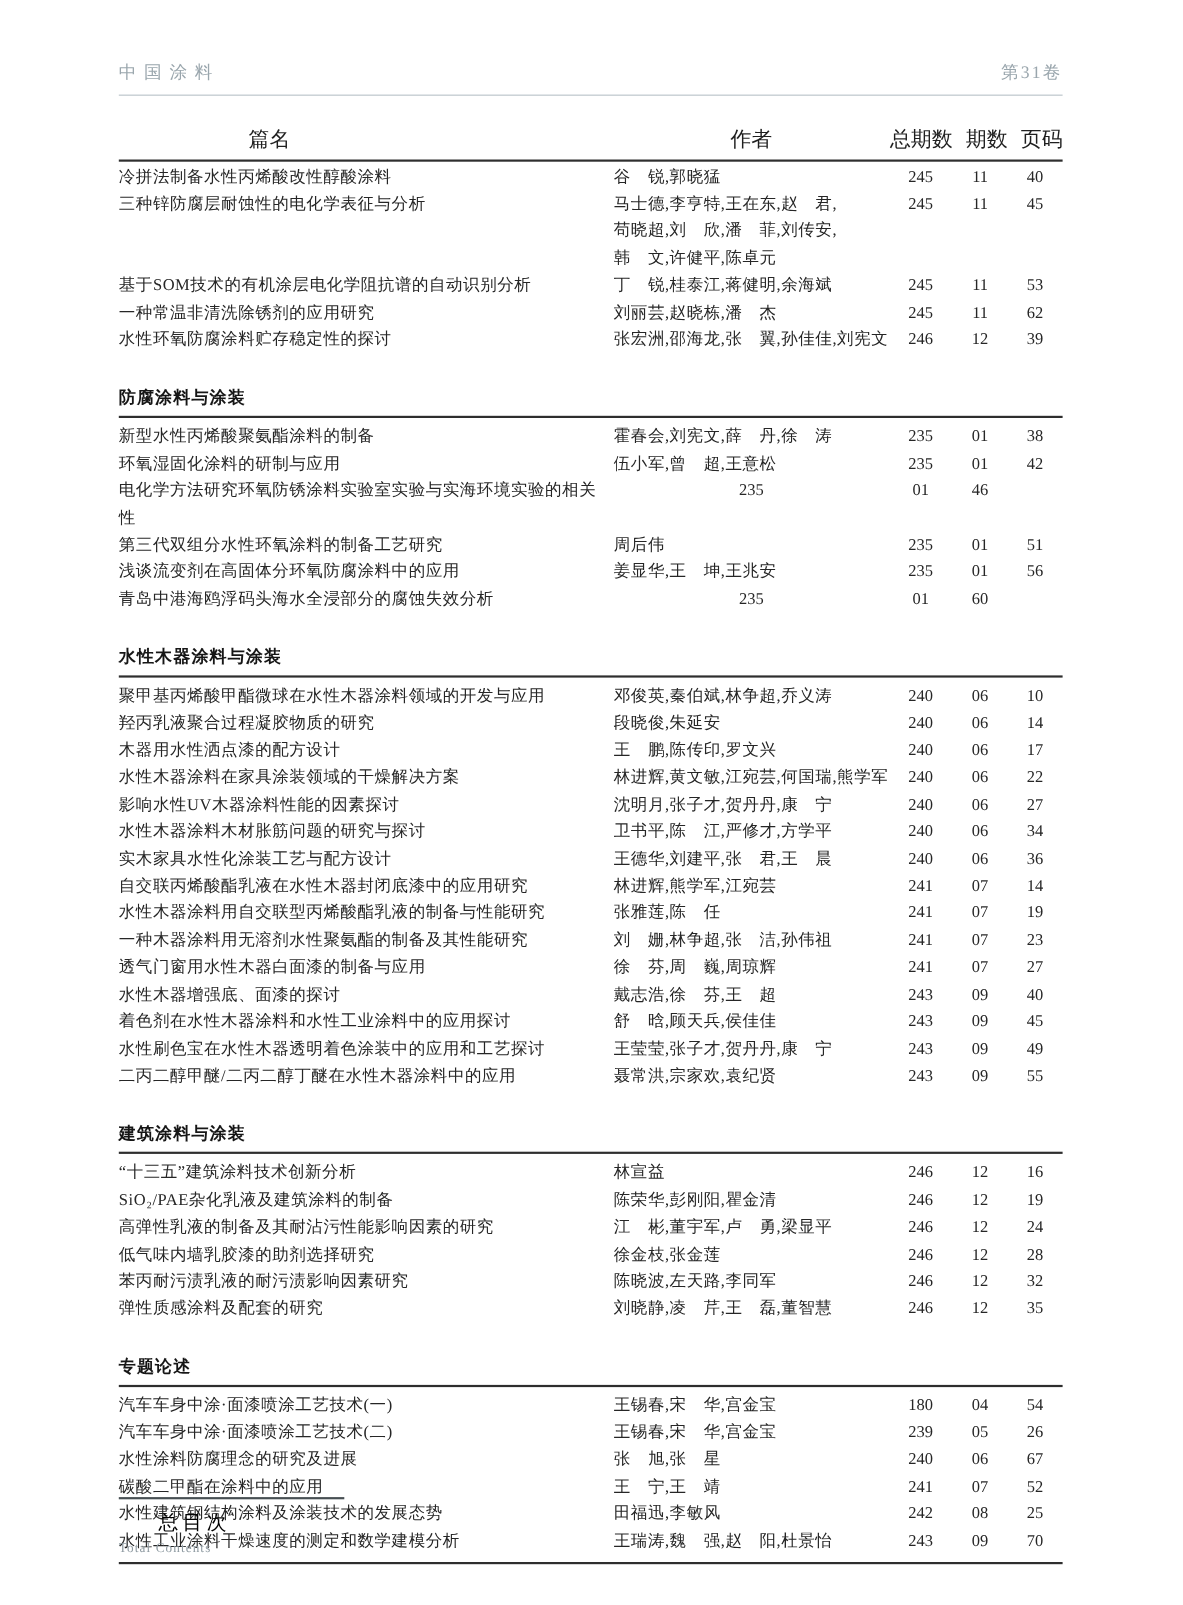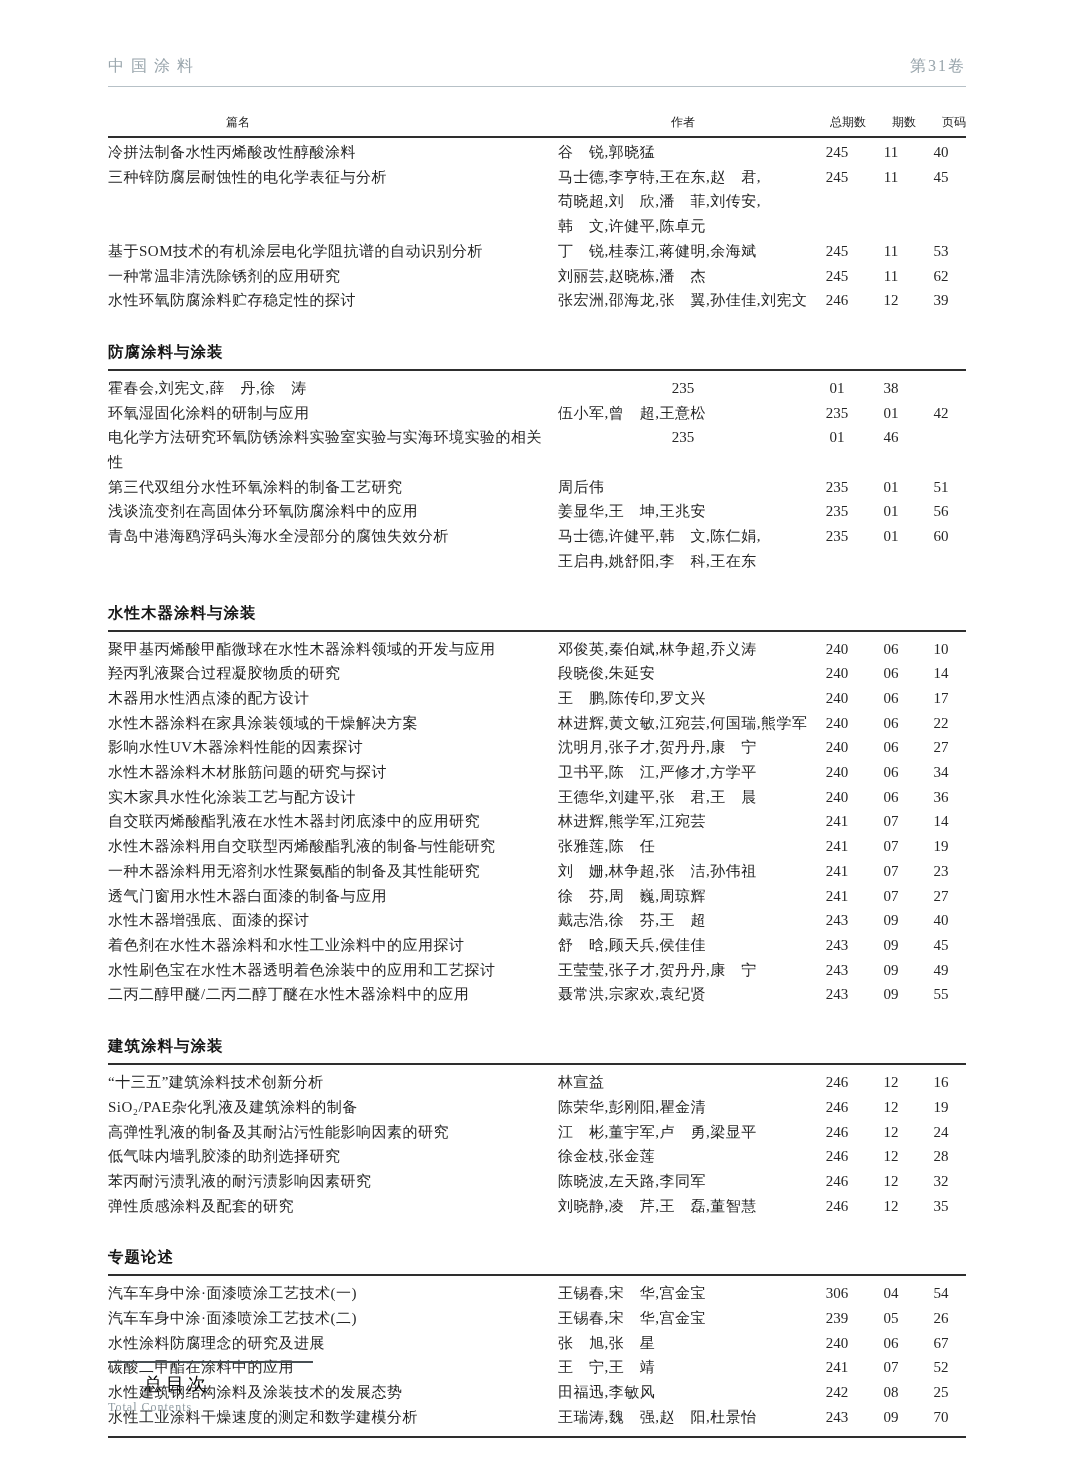--- a/index.html
+++ b/index.html
@@ -16,21 +16,21 @@
 
   
   .running-head{display:flex;justify-content:space-between;align-items:flex-end;
     color:#9aa6ad;font-size:16px;}
   .running-head .jname{letter-spacing:7px;}
   .running-head .vol{letter-spacing:2px;}
   .head-rule{height:1px;background:#b7c1c7;margin-top:9px;}
 
   
   .toc-header{display:grid;grid-template-columns:450px 250px 58px 50px 50px;
-    margin-top:27px;font-size:12px;color:#1f1f1f;align-items:end;}
+    margin-top:27px;font-size:19px;color:#1f1f1f;align-items:end;}
   .toc-header .h-title{padding-left:118px;}
   .toc-header .h-authors{text-align:center;}
   .toc-header .h-num{text-align:right;}
   .heavy-rule{height:2px;background:#2e2e2e;}
   .header-rule{margin-top:5px;}
 
   
   .toc-body{margin-top:2px;}
   .toc-row{display:grid;grid-template-columns:450px 250px 58px 50px 50px;
     font-size:15px;line-height:24.7px;color:#262626;}
@@ -103,20 +103,21 @@
         <div class="toc-row">
           <div class="c-title">水性环氧防腐涂料贮存稳定性的探讨</div>
           <div class="c-authors">张宏洲,邵海龙,张　翼,孙佳佳,刘宪文</div>
           <div class="c-num">246</div>
           <div class="c-num">12</div>
           <div class="c-num">39</div>
         </div>
         <div class="section-heading">防腐涂料与涂装</div>
         <div class="heavy-rule section-rule"></div>
         <div class="toc-row">
+          <div class="c-title">新型水性丙烯酸聚氨酯涂料的制备</div>
           <div class="c-authors">霍春会,刘宪文,薛　丹,徐　涛</div>
           <div class="c-num">235</div>
           <div class="c-num">01</div>
           <div class="c-num">38</div>
         </div>
         <div class="toc-row">
           <div class="c-title">环氧湿固化涂料的研制与应用</div>
           <div class="c-authors">伍小军,曾　超,王意松</div>
           <div class="c-num">235</div>
           <div class="c-num">01</div>
@@ -137,21 +138,20 @@
         </div>
         <div class="toc-row">
           <div class="c-title">浅谈流变剂在高固体分环氧防腐涂料中的应用</div>
           <div class="c-authors">姜显华,王　坤,王兆安</div>
           <div class="c-num">235</div>
           <div class="c-num">01</div>
           <div class="c-num">56</div>
         </div>
         <div class="toc-row">
           <div class="c-title">青岛中港海鸥浮码头海水全浸部分的腐蚀失效分析</div>
-          <div class="c-authors">马士德,许健平,韩　文,陈仁娟,<br>王启冉,姚舒阳,李　科,王在东</div>
           <div class="c-num">235</div>
           <div class="c-num">01</div>
           <div class="c-num">60</div>
         </div>
         <div class="section-heading">水性木器涂料与涂装</div>
         <div class="heavy-rule section-rule"></div>
         <div class="toc-row">
           <div class="c-title">聚甲基丙烯酸甲酯微球在水性木器涂料领域的开发与应用</div>
           <div class="c-authors">邓俊英,秦伯斌,林争超,乔义涛</div>
           <div class="c-num">240</div>
@@ -298,21 +298,21 @@
           <div class="c-authors">刘晓静,凌　芹,王　磊,董智慧</div>
           <div class="c-num">246</div>
           <div class="c-num">12</div>
           <div class="c-num">35</div>
         </div>
         <div class="section-heading">专题论述</div>
         <div class="heavy-rule section-rule"></div>
         <div class="toc-row">
           <div class="c-title">汽车车身中涂·面漆喷涂工艺技术(一)</div>
           <div class="c-authors">王锡春,宋　华,宫金宝</div>
-          <div class="c-num">306</div>
+          <div class="c-num">180</div>
           <div class="c-num">04</div>
           <div class="c-num">54</div>
         </div>
         <div class="toc-row">
           <div class="c-title">汽车车身中涂·面漆喷涂工艺技术(二)</div>
           <div class="c-authors">王锡春,宋　华,宫金宝</div>
           <div class="c-num">239</div>
           <div class="c-num">05</div>
           <div class="c-num">26</div>
         </div>

